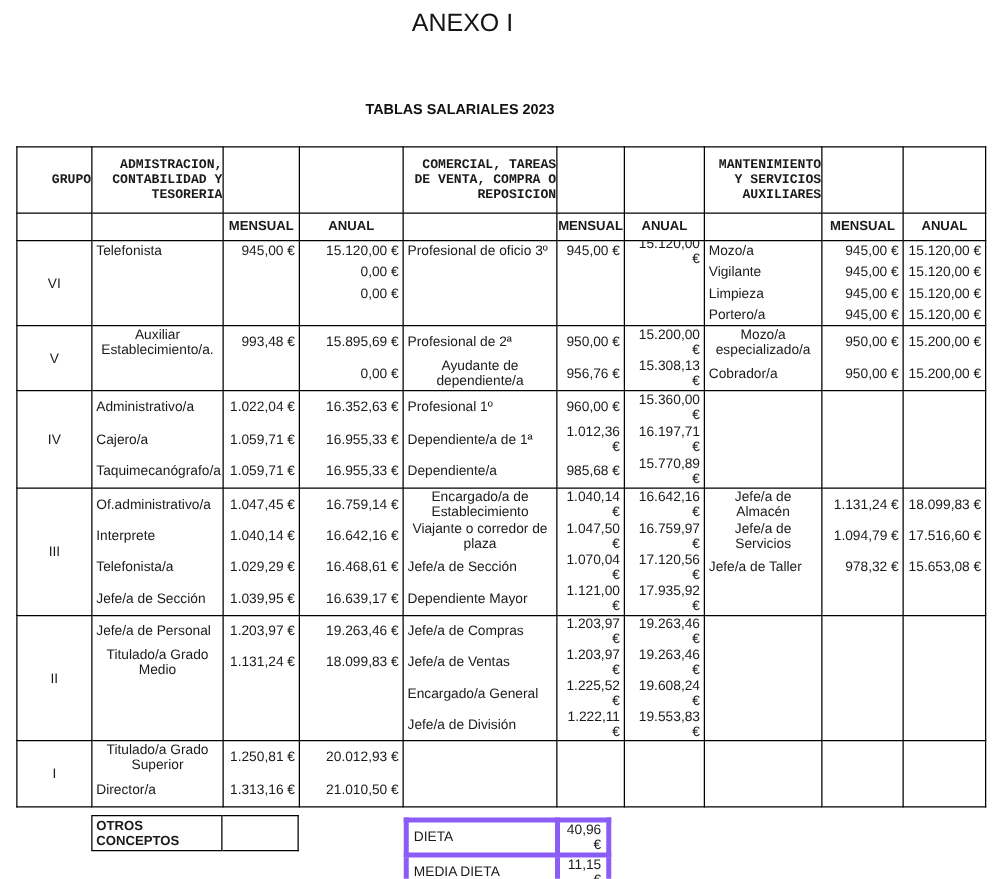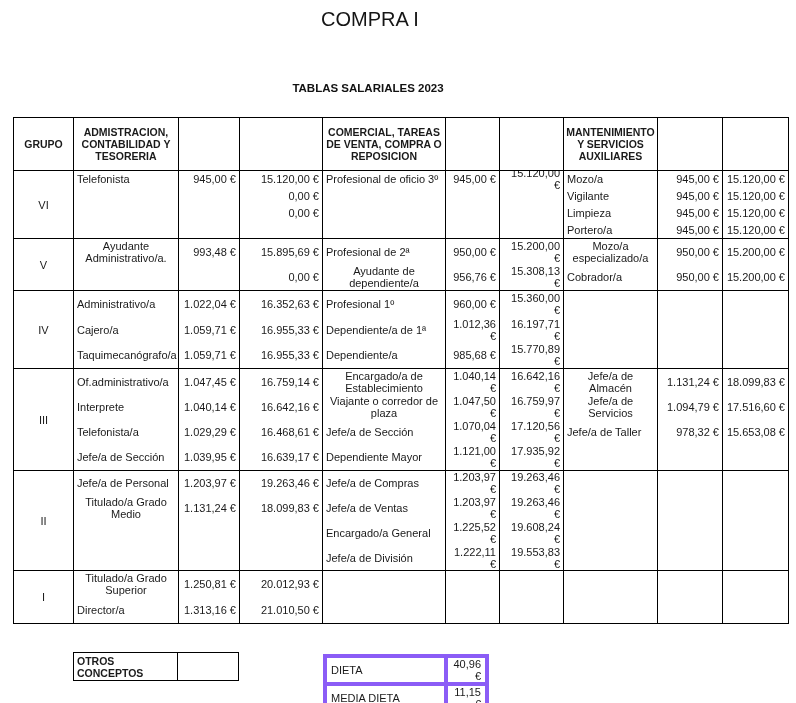--- a/index.html
+++ b/index.html
@@ -7,21 +7,21 @@
   .page { position:relative; width:796px; height:703px; background:#ffffff; overflow:hidden; }
 
   .anexo-title { position:absolute; top:8px; left:0; width:740px; text-align:center;
     font-size:20px; color:#151515; }
   .table-title { position:absolute; top:82px; left:0; width:736px; text-align:center;
     font-size:11.5px; font-weight:bold; color:#111; }
 
   table.salary { position:absolute; left:13px; top:117px; width:775px;
     border-collapse:collapse; table-layout:fixed; font-size:11px; }
   table.salary td, table.salary th { border:1px solid #000; padding:0; vertical-align:middle; overflow:hidden; }
-  thead .sec-title { font-weight:bold; text-align:center; font-size:10.5px; line-height:12px; padding:2px 1px; }
+  thead .sec-title { font-weight:bold; text-align:right; font-size:10.5px; line-height:12px; padding:2px 1px;font-family:Liberation Mono, monospace; }
   thead .col-lab { font-weight:bold; text-align:center; font-size:10.5px; line-height:11px; padding:2px 0; }
   tr.hrow1 { height:53px; }
   tr.hrow2 { height:22px; }
 
   td.grupo-cell { text-align:center; font-size:11px; color:#1a1a1a; }
   .stack { display:flex; flex-direction:column; height:100%; width:100%; }
   .sub { flex:1 1 0; display:flex; align-items:center; padding:0 3px; line-height:12px; min-height:0; }
   .sub.job { justify-content:flex-start; text-align:center; }
   .sub.money { justify-content:flex-end; text-align:right; }
 
@@ -34,21 +34,21 @@
     font-size:11px; table-layout:fixed; }
   table.dieta td { border:4px solid #8b5cf6; height:22px; padding:0 4px; }
   table.dieta td.lab { width:121px; text-align:left; }
   table.dieta td.val { width:41px; text-align:right; }
 </style>
 </head>
 <body>
 
 <div class="page">
 
-  <div class="anexo-title">COMPRA I</div>
+  <div class="anexo-title">ANEXO I</div>
   <div class="table-title">TABLAS SALARIALES 2023</div>
 
   <table class="salary">
     <colgroup>
       <col style="width:60px">
         <col style="width:105px">
         <col style="width:61px">
         <col style="width:83px">
       <col style="width:123px">
         <col style="width:54px">
@@ -63,20 +63,32 @@
         <td class="sec-title">ADMISTRACION, CONTABILIDAD Y TESORERIA</td>
         <td></td>
         <td></td>
         <td class="sec-title">COMERCIAL, TAREAS DE VENTA, COMPRA O REPOSICION</td>
         <td></td>
         <td></td>
         <td class="sec-title">MANTENIMIENTO Y SERVICIOS AUXILIARES</td>
         <td></td>
         <td></td>
       </tr>
+      <tr class="hrow2">
+        <td></td>
+        <td></td>
+        <td class="col-lab">MENSUAL</td>
+        <td class="col-lab">ANUAL</td>
+        <td></td>
+        <td class="col-lab">MENSUAL</td>
+        <td class="col-lab">ANUAL</td>
+        <td></td>
+        <td class="col-lab">MENSUAL</td>
+        <td class="col-lab">ANUAL</td>
+      </tr>
     </thead>
     <tbody id="salary-body">
         <tr style="height: 68px;">
           <td class="grupo-cell" style="height: 68px;">VI</td>
           <td style="height: 68px;">
             <div class="stack">
               <div class="sub job">Telefonista</div>
               <div class="sub job"></div>
               <div class="sub job"></div>
               <div class="sub job"></div>
@@ -144,21 +156,21 @@
               <div class="sub money">15.120,00 €</div>
               <div class="sub money">15.120,00 €</div>
               <div class="sub money">15.120,00 €</div>
             </div>
           </td>
         </tr>
         <tr style="height: 52px;">
           <td class="grupo-cell" style="height: 52px;">V</td>
           <td style="height: 52px;">
             <div class="stack">
-              <div class="sub job">Ayudante Administrativo/a.</div>
+              <div class="sub job">Auxiliar Establecimiento/a.</div>
               <div class="sub job"></div>
             </div>
           </td>
           <td style="height: 52px;">
             <div class="stack">
               <div class="sub money">993,48 €</div>
               <div class="sub money"></div>
             </div>
           </td>
           <td style="height: 52px;">

